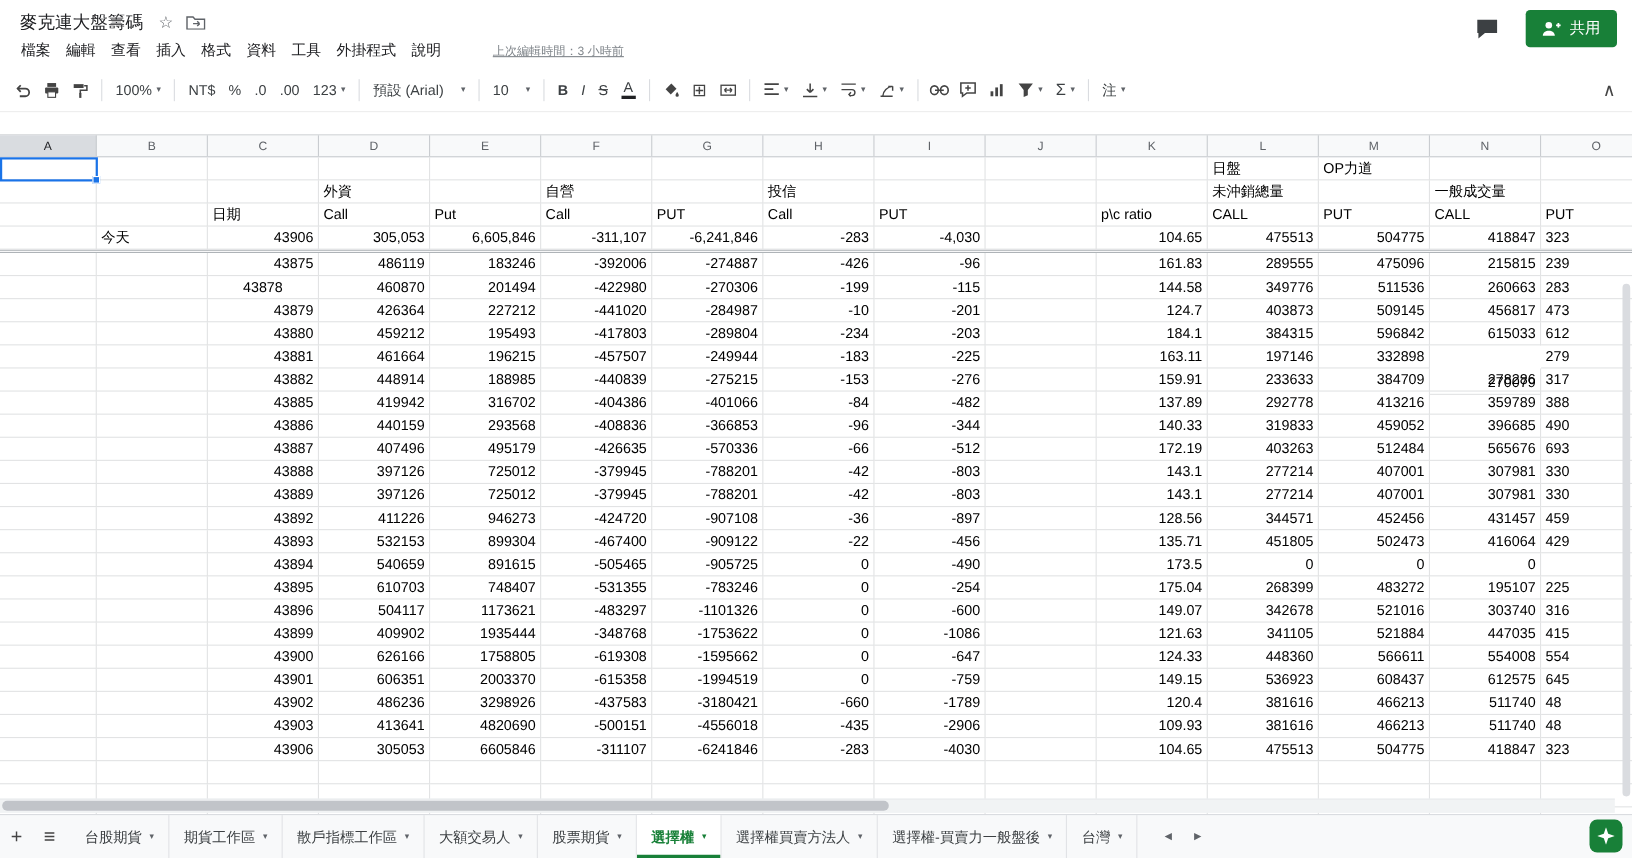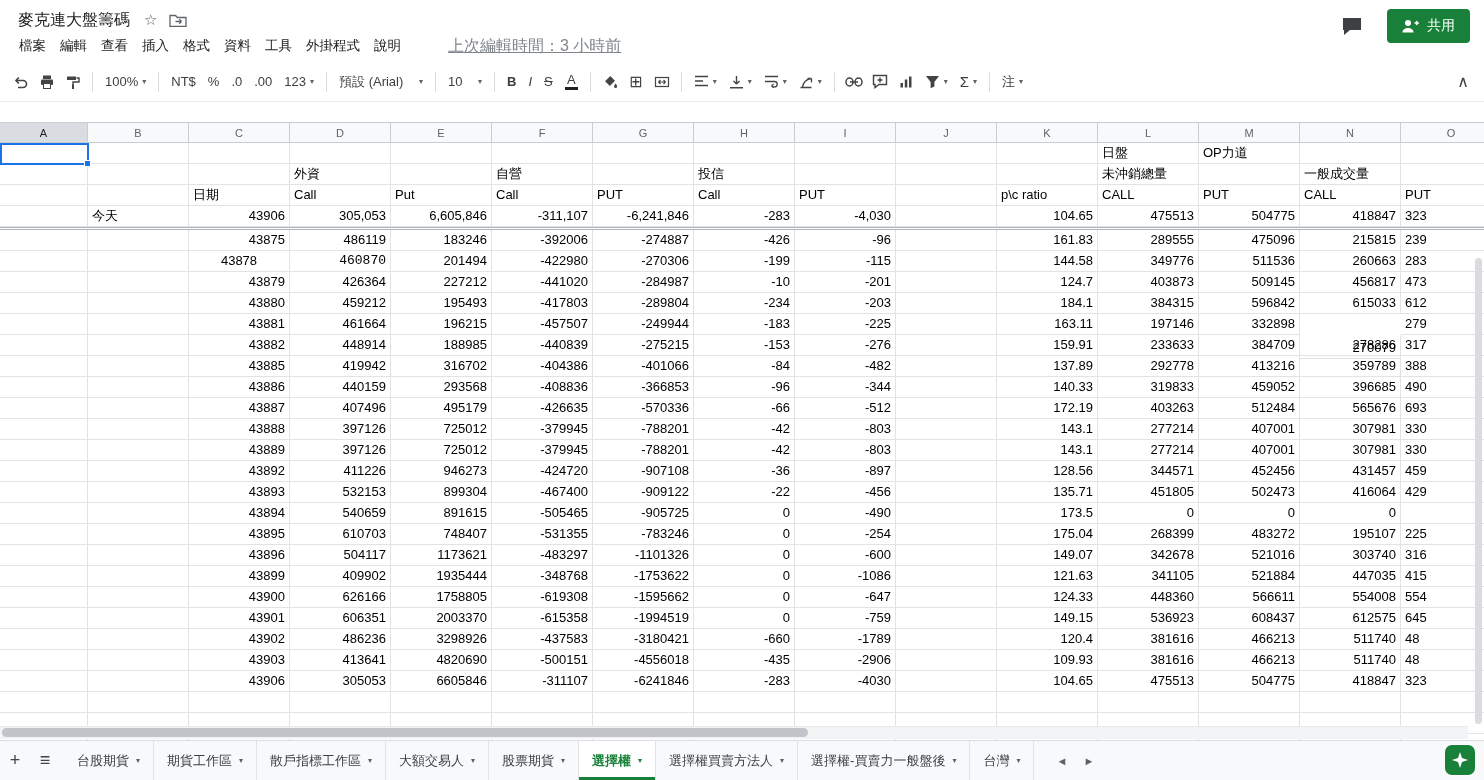--- a/index.html
+++ b/index.html
@@ -13,21 +13,21 @@
 .star{margin-left:14px;color:#5f6368;font-size:15px}
 .movefolder{margin-left:12px;display:flex;align-items:center}
 .header-right{position:absolute;top:9px;right:14px;display:flex;align-items:center;gap:24px}
 .share{display:flex;align-items:center;gap:8px;background:#188038;color:#fff;border:none;
        border-radius:4px;height:34px;padding:0 15px;font-size:14px;font-family:inherit;cursor:pointer}
 
 
 .menubar{display:flex;align-items:center;height:26px;padding-left:12px;margin-top:1px}
 .menus{display:flex}
 .menu{font-size:13.5px;color:#202124;padding:3px 7px;border-radius:3px;cursor:default}
-.lastedit{margin-left:40px;font-size:16px;color:#80868b;text-decoration:underline}
+.lastedit{margin-left:40px;font-size:11px;color:#80868b;text-decoration:underline}
 
 
 .toolbar{display:flex;align-items:center;height:40px;padding:0 8px;margin-top:3px;
          border-bottom:1px solid #ededed}
 .tbi{min-width:26px;height:26px;display:flex;align-items:center;justify-content:center;
      border-radius:3px;color:#444}
 .tbt{font-size:13px;color:#3c4043;display:flex;align-items:center;height:26px;padding:0 6px;border-radius:3px}
 .dd{font-size:8px;color:#5f6368;margin-left:4px}
 .sep{width:1px;height:20px;background:#dadce0;margin:0 6px;flex:none}
 .bold{font-weight:bold}.italic{font-style:italic}.strike{text-decoration:line-through}
@@ -378,21 +378,21 @@
           <div class="cell num" style="width: 101px;">161.83</div>
           <div class="cell num" style="width: 101px;">289555</div>
           <div class="cell num" style="width: 101px;">475096</div>
           <div class="cell num" style="width: 101px;">215815</div>
           <div class="cell cut" style="width: 101px;">239</div>
         </div>
         <div class="grow">
           <div class="cell" style="width: 88px;"></div>
           <div class="cell" style="width: 101px;"></div>
           <div class="cell num" style="width: 101px; text-align: center;">43878</div>
-          <div class="cell num" style="width: 101px; font-family: Liberation Mono, monospace;">460870</div>
+          <div class="cell num" style="width: 101px;">460870</div>
           <div class="cell num" style="width: 101px;">201494</div>
           <div class="cell num" style="width: 101px;">-422980</div>
           <div class="cell num" style="width: 101px;">-270306</div>
           <div class="cell num" style="width: 101px;">-199</div>
           <div class="cell num" style="width: 101px;">-115</div>
           <div class="cell" style="width: 101px;"></div>
           <div class="cell num" style="width: 101px;">144.58</div>
           <div class="cell num" style="width: 101px;">349776</div>
           <div class="cell num" style="width: 101px;">511536</div>
           <div class="cell num" style="width: 101px;">260663</div>

